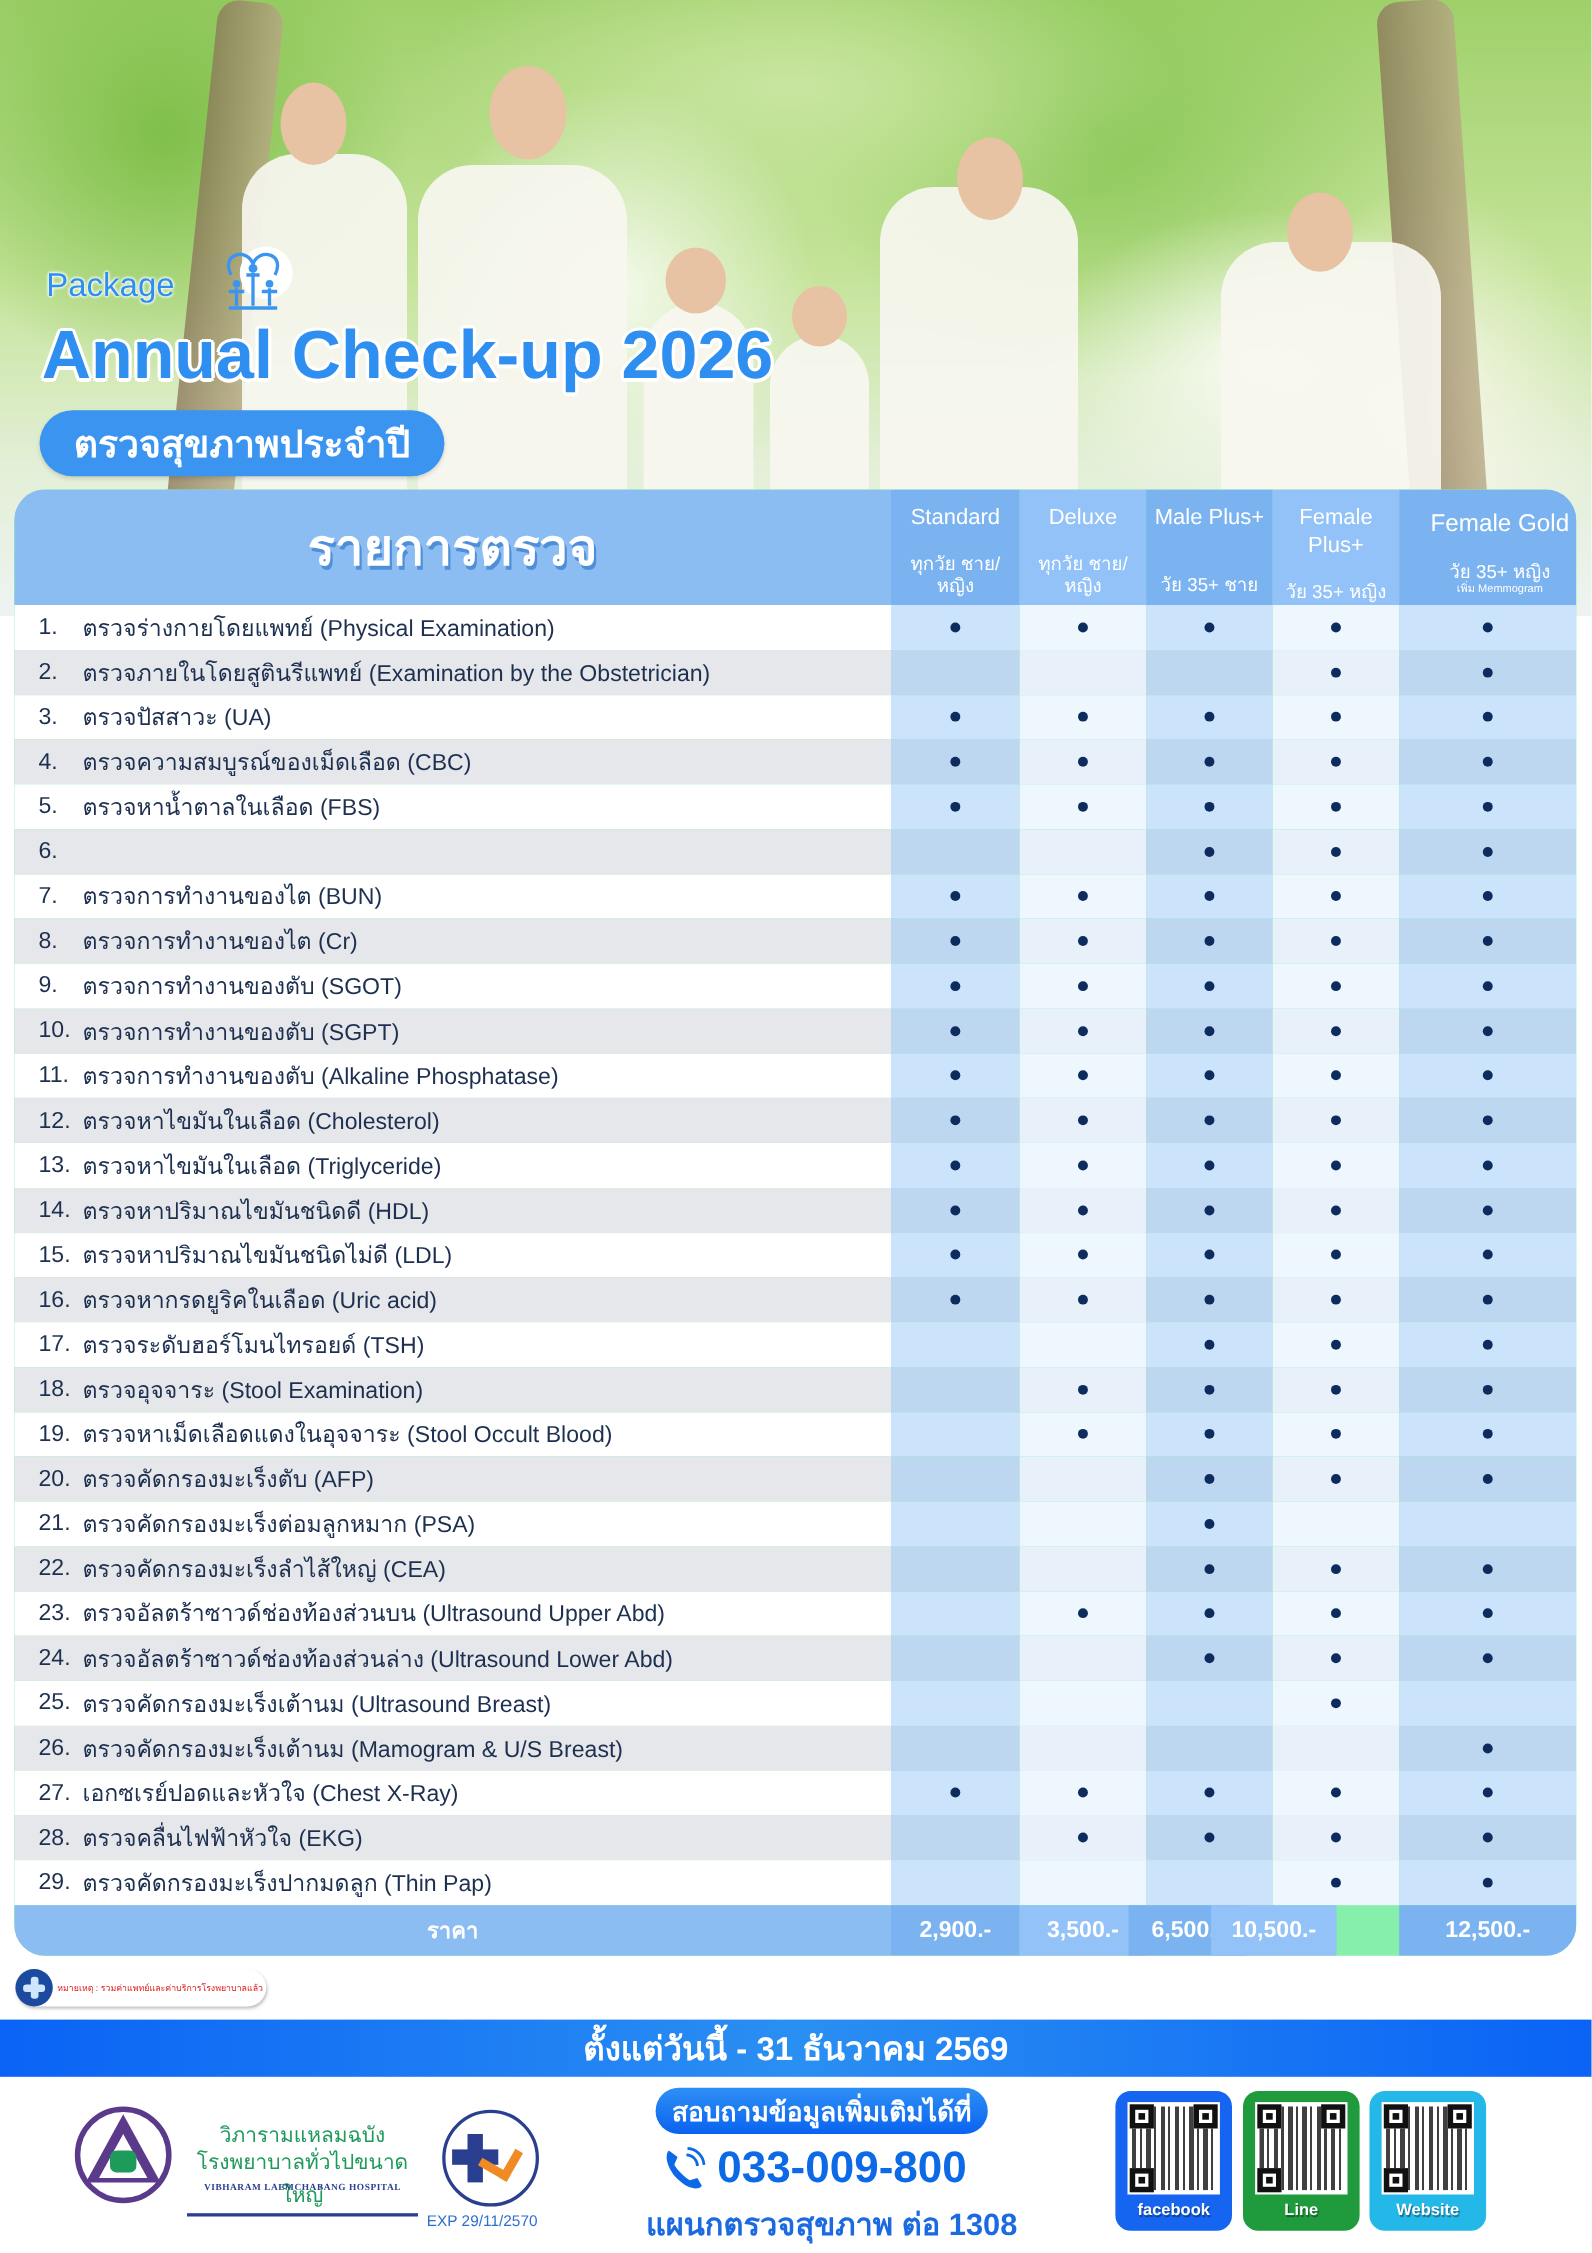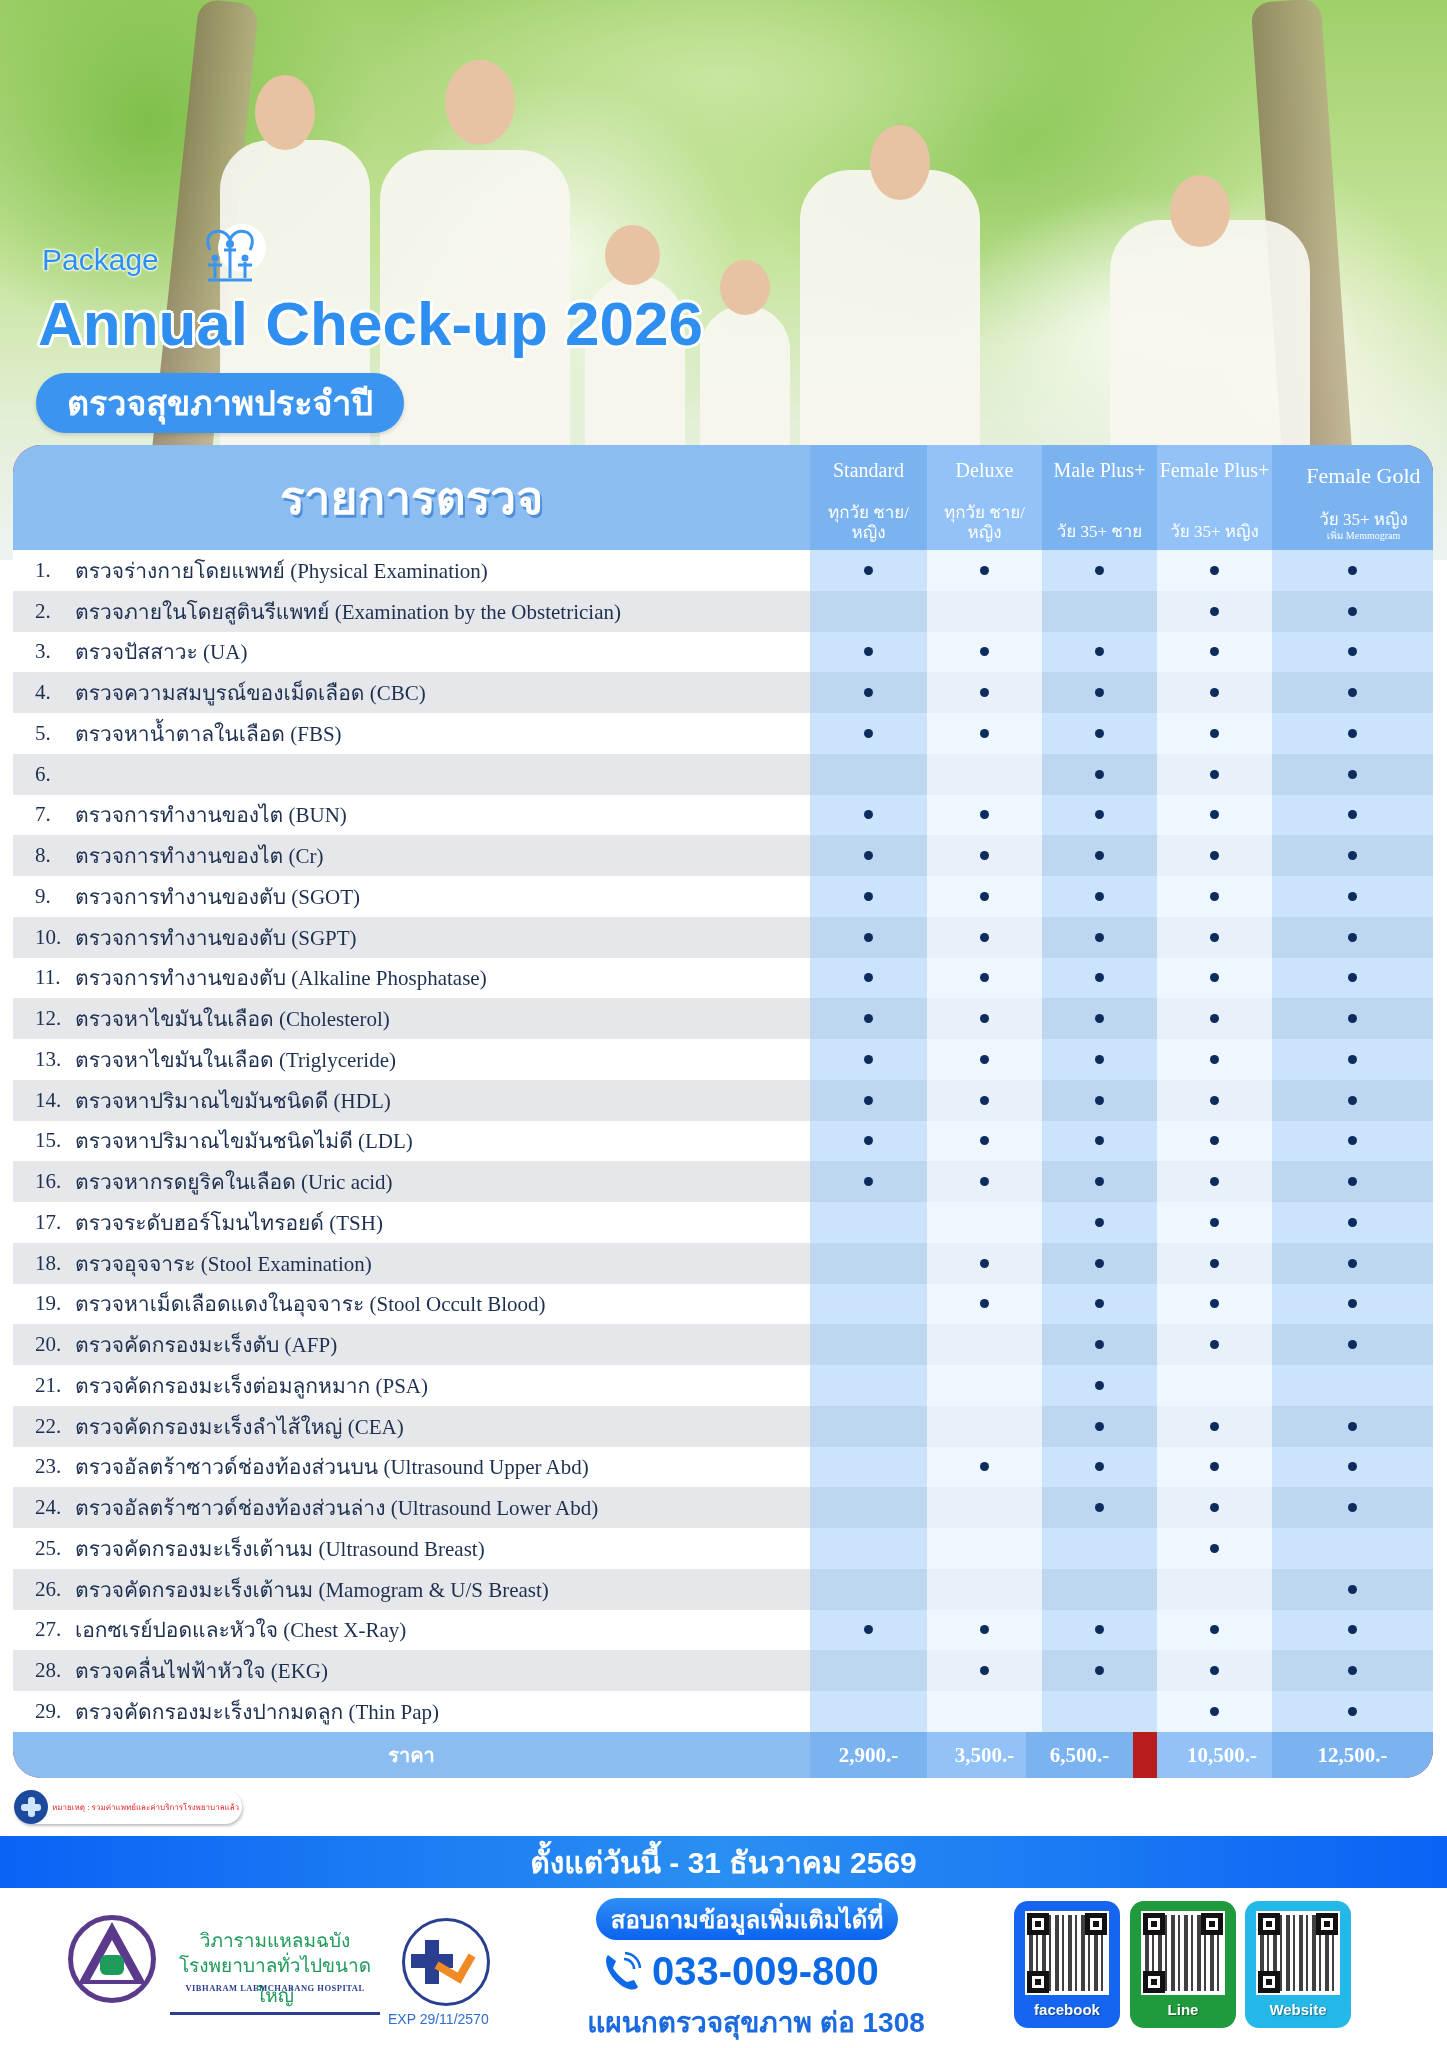--- a/index.html
+++ b/index.html
@@ -37,21 +37,21 @@
   .title-pill {
     position: absolute; left: 36px; top: 373px; width: 368px; height: 60px; border-radius: 30px;
     background: #3b95f0; color: #fff; font-size: 34px; font-weight: bold;
     display: flex; align-items: center; justify-content: center;
     box-shadow: 0 2px 4px rgba(0,0,0,0.15);
   }
 
   
   .table {
     position: absolute; left: 13px; top: 445px; width: 1420px; height: 1333px;
-    border-radius: 28px 28px 28px 28px; overflow: hidden; background: #b91c1c; font-family: Liberation Serif, serif;
+    border-radius: 28px 28px 28px 28px; overflow: hidden; background: #86efac;
   }
   .thead { position: absolute; left: 0; top: 0; width: 1420px; height: 105px; }
   .th-left {
     position: absolute; left: 0; top: 0; width: 797px; height: 105px; background: #8cbdf2;
     display: flex; align-items: center; justify-content: center;
     color: #fff; font-size: 46px; font-weight: bold;
     text-shadow: 2px 3px 0 #4f8fd8;
   }
   .th-col {
     position: absolute; top: 0; height: 105px; color: #fff; text-align: center;
@@ -775,21 +775,21 @@
           <span class="dot"></span>
         </div>
       </div>
     </div>
 
   <div class="price-row">
     <div class="price-label">ราคา</div>
     <div class="price-cell col-a" style="left:797px;width:117px;">2,900.-</div>
     <div class="price-cell col-b" style="left:914px;width:115px;">3,500.-</div>
     <div class="price-cell col-a" style="left:1013px;width:107px;">6,500.-</div>
-    <div class="price-cell col-b" style="left:1144px;width:130px;">10,500.-</div>
+    <div class="price-cell col-b" style="left:1088px;width:114px;">10,500.-</div>
     <div class="price-cell col-a" style="left:1259px;width:161px;">12,500.-</div>
   </div>
 </div>
 
 <div class="note">
   <div class="note-icon"></div>
   <span class="note-text">หมายเหตุ : รวมค่าแพทย์และค่าบริการโรงพยาบาลแล้ว</span>
 </div>
 
 <div class="band">ตั้งแต่วันนี้ - 31 ธันวาคม 2569</div>

